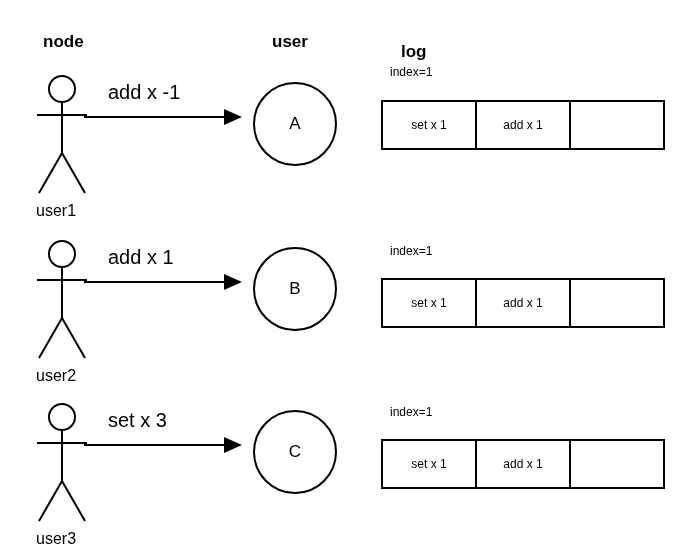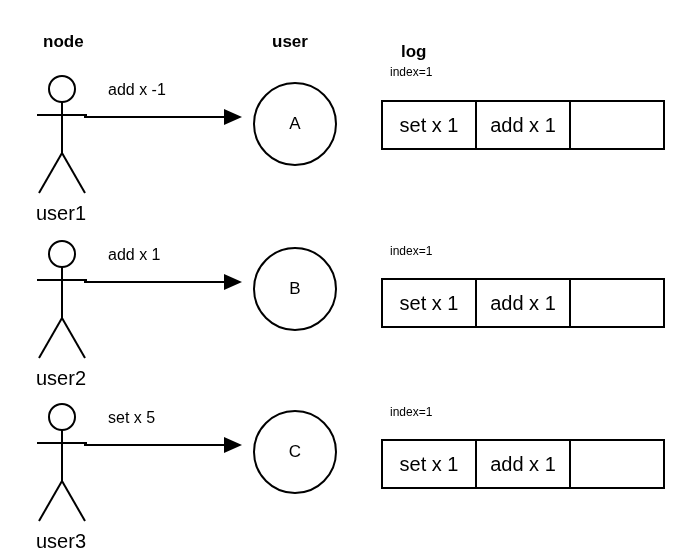--- a/index.html
+++ b/index.html
@@ -44,40 +44,40 @@
     left: 36px;
     top: 0px;
     width: 72px;
     height: 122px;
   }
   .actor svg { display: block; }
   .actor-label {
     position: absolute;
     left: 36px;
     top: 126px;
-    font-size: 20px;
+    font-size: 16px;
     color: #000000;
     white-space: nowrap;
     line-height: 1.2;
   }
 
   
   .edge {
     position: absolute;
     left: 84px;
     top: 30px;
     width: 160px;
     height: 24px;
   }
   .edge svg { display: block; }
   .edge-label {
     position: absolute;
     left: 108px;
     top: 5px;
-    font-size: 16px;
+    font-size: 20px;
     color: #000000;
     white-space: nowrap;
     line-height: 1.2;
   }
 
   
   .node {
     position: absolute;
     left: 252px;
     top: 6px;
@@ -116,21 +116,21 @@
     display: flex;
     border: 2px solid #000000;
     box-sizing: border-box;
     background: #ffffff;
   }
   .log-cell {
     flex: 1 1 0;
     display: flex;
     align-items: center;
     justify-content: center;
-    font-size: 20px;
+    font-size: 12px;
     color: #000000;
     border-right: 2px solid #000000;
     box-sizing: border-box;
     white-space: nowrap;
   }
   .log-cell:last-child {
     border-right: none;
   }
   .log-cell.empty { color: transparent; }
 </style>
@@ -229,21 +229,21 @@
       </svg>
     </div>
     <div class="actor-label">user3</div>
 
     <div class="edge">
       <svg width="160" height="24" viewBox="0 0 160 24">
         <line x1="0" y1="12" x2="140" y2="12" stroke="#000" stroke-width="2"></line>
         <polygon points="140,4 158,12 140,20" fill="#000"></polygon>
       </svg>
     </div>
-    <div class="edge-label">set x 5</div>
+    <div class="edge-label">set x 3</div>
 
     <div class="node">
       <svg width="86" height="86" viewBox="0 0 86 86">
         <circle cx="43" cy="43" r="41" fill="none" stroke="#000" stroke-width="2"></circle>
       </svg>
     </div>
     <div class="node-label">C</div>
 
     <div class="log-index" style="top:2px;">index=1</div>
 

